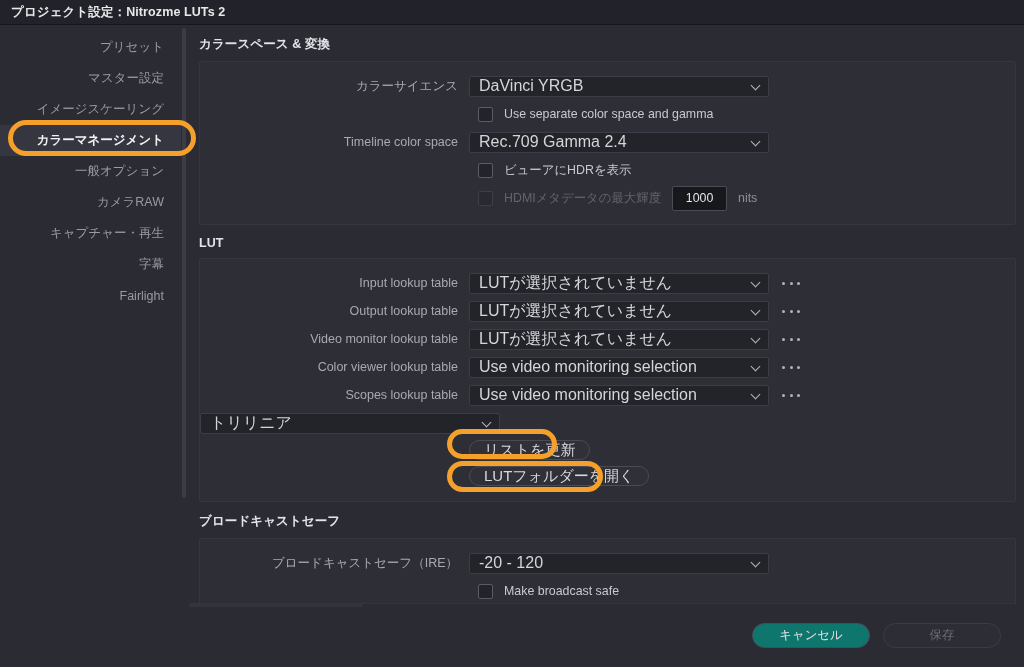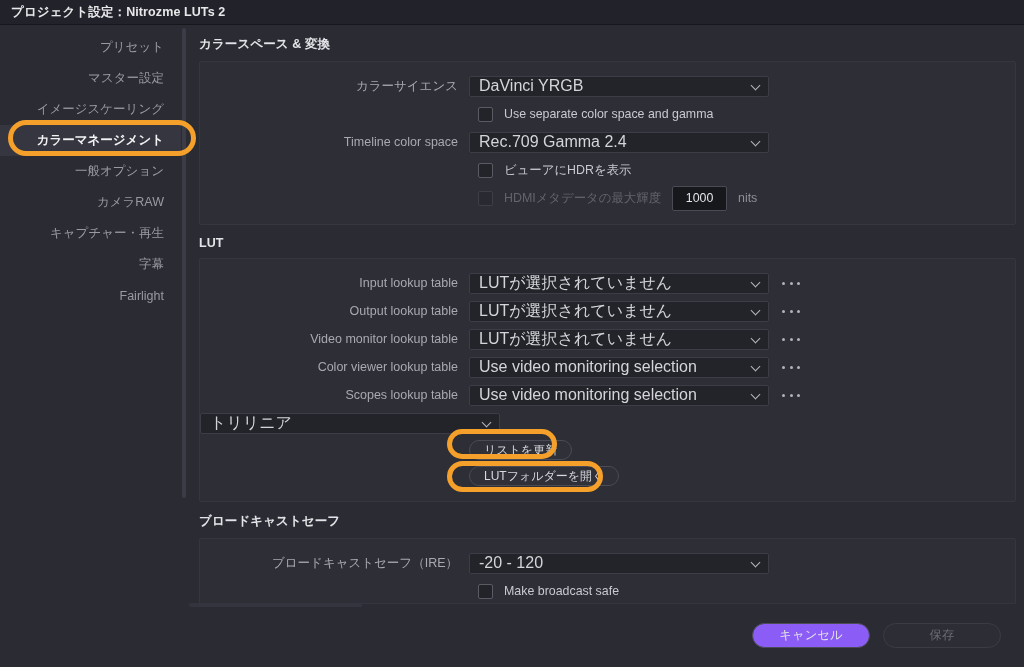--- a/index.html
+++ b/index.html
@@ -124,21 +124,21 @@
   }
   .dots i { width: 3px; height: 3px; border-radius: 50%; background: #b3b3ba; display:block; }
 
   
   .btn-row { display: flex; align-items: center; height: 26px; }
   .btn {
     position: relative;
     height: 20px; padding: 0 14px;
     background: #2f3038; border: 1px solid #4a4b54; border-radius: 10px;
     display: inline-flex; align-items: center; justify-content: center;
-    font-size: 12px; color: #d8d8de; white-space: nowrap;
+    font-size: 15px; color: #d8d8de; white-space: nowrap;
   }
 
   
   .ring {
     position: absolute;
     border: 5px solid #F5A02A;
     border-radius: 999px;
     pointer-events: none;
     z-index: 40;
   }
@@ -146,21 +146,21 @@
   
   .footer {
     position: absolute; left: 181px; right: 0; bottom: 0; height: 63px;
     background: #2a2b33;
     display: flex; align-items: center; justify-content: flex-end;
     padding-right: 23px; gap: 13px;
   }
   .fbtn {
     min-width: 118px; height: 25px;
     border-radius: 13px; border: 1px solid #4a4b54;
-    background: #8b5cf6;
+    background: #0f766e;
     display: flex; align-items: center; justify-content: center;
     font-size: 12.4px; color: #e0e0e6;
   }
   .fbtn.disabled { color: #6b6c74; border-color: #3b3c45; background: #2c2d35; }
 </style>
 </head>
 <body>
 
 <div class="window">
 

